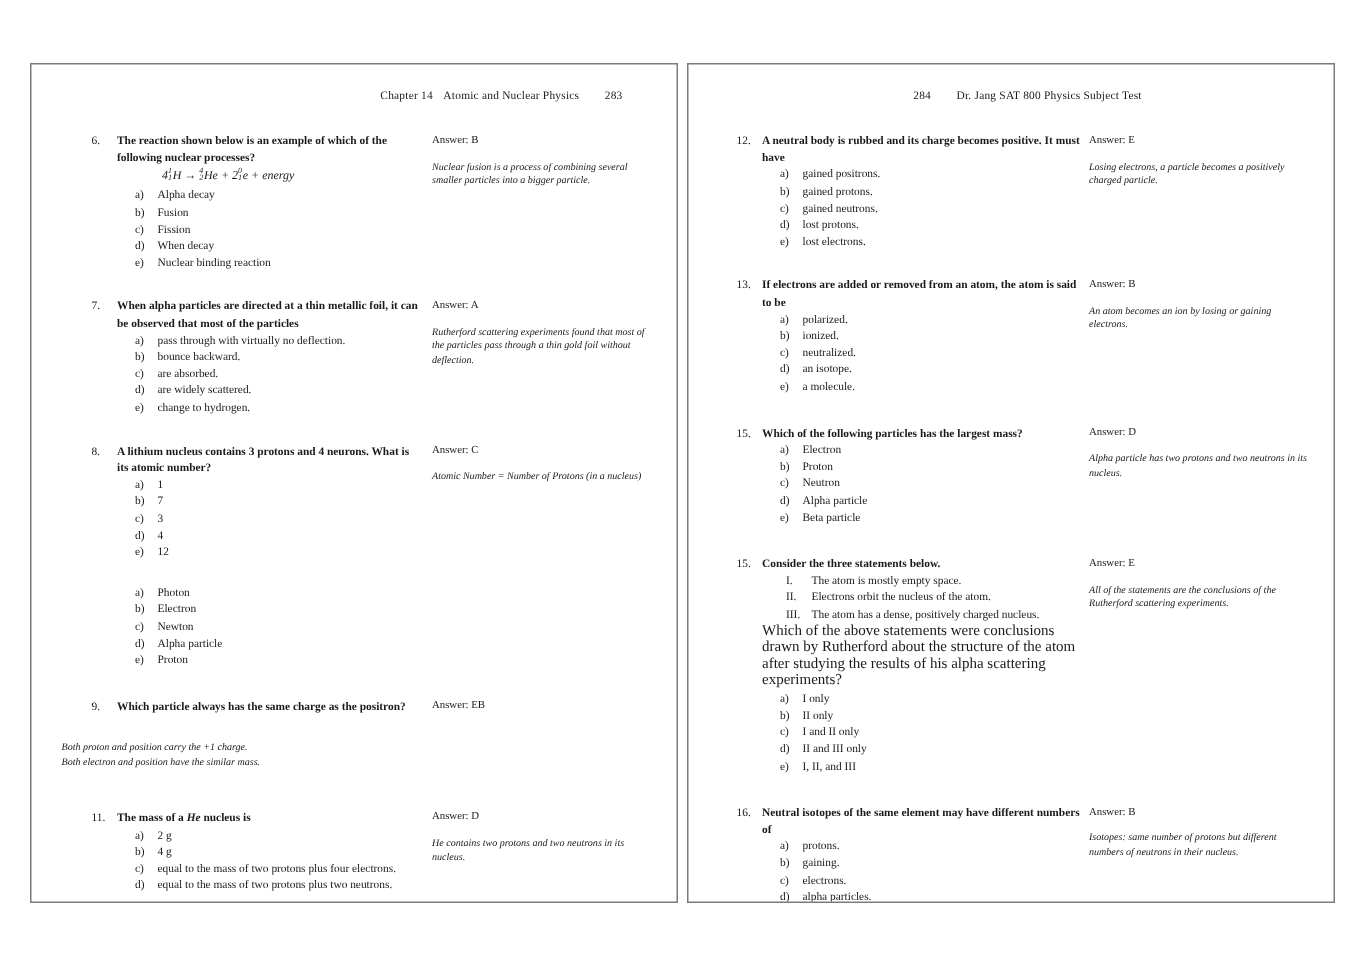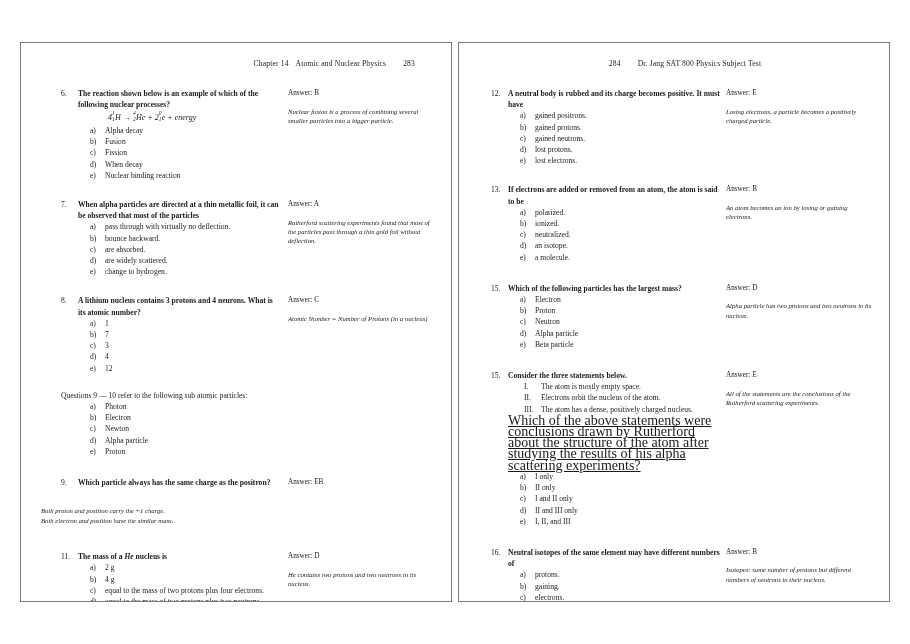--- a/index.html
+++ b/index.html
@@ -129,24 +129,23 @@
   ol.choices li .lbl {
     flex: 0 0 15px;
     width: 15px;
   }
   ol.choices li .txt { flex: 1 1 auto; }
 
   ol.choices.roman { padding-left: 29px; }
   ol.choices.roman li .lbl { flex: 0 0 17px; width: 17px; text-align: left; padding-left: 4px; }
 
   .tail {
-    font-size: 14px;
+    font-size: 10px;
     line-height: 11.2px;
     padding-left: 17px;
-    text-decoration: underline;
   }
 
   
   .ans-label {
     font-size: 7.2px;
     line-height: 10.5px;
     white-space: nowrap;
   }
   .ans-note {
     font-style: italic;
@@ -293,21 +292,20 @@
           <div class="ans-note">
             <p>Atomic Number = Number of Protons (in a nucleus)</p>
           </div>
         </div>
       </div>
 
       <div class="sp-6"></div>
 
       <div class="qblock">
         <div class="qmain">
-          <div class="intro">Questions 9 — 10 refer to the following sub atomic particles:</div>
           <ol class="choices">
             <li>
                 <span class="lbl">a)</span>
                 <span class="txt">Photon</span>
               </li>
             <li>
                 <span class="lbl">b)</span>
                 <span class="txt">Electron</span>
               </li>
             <li>

